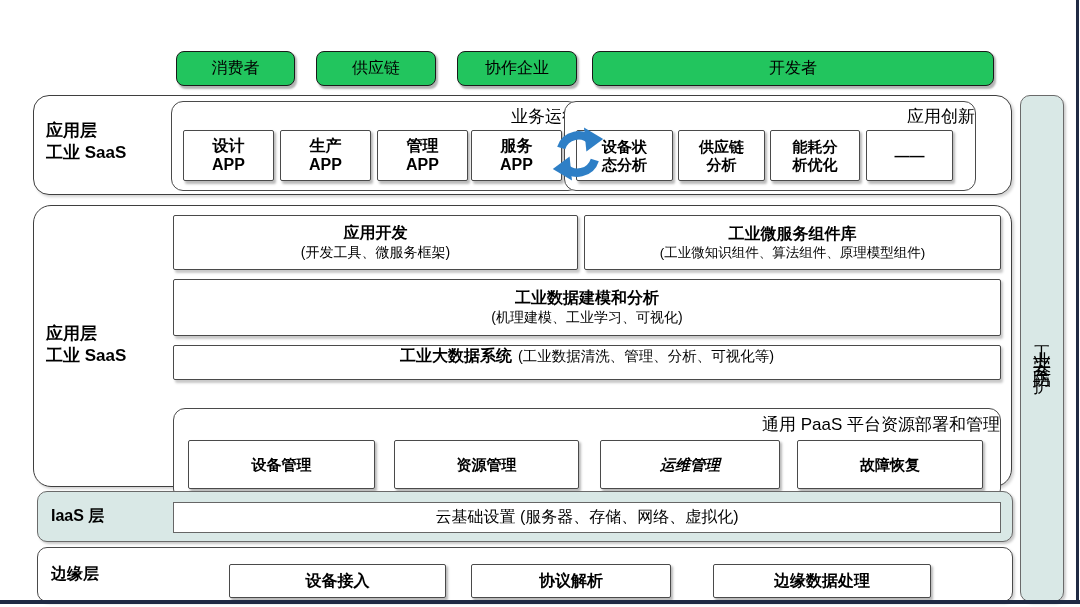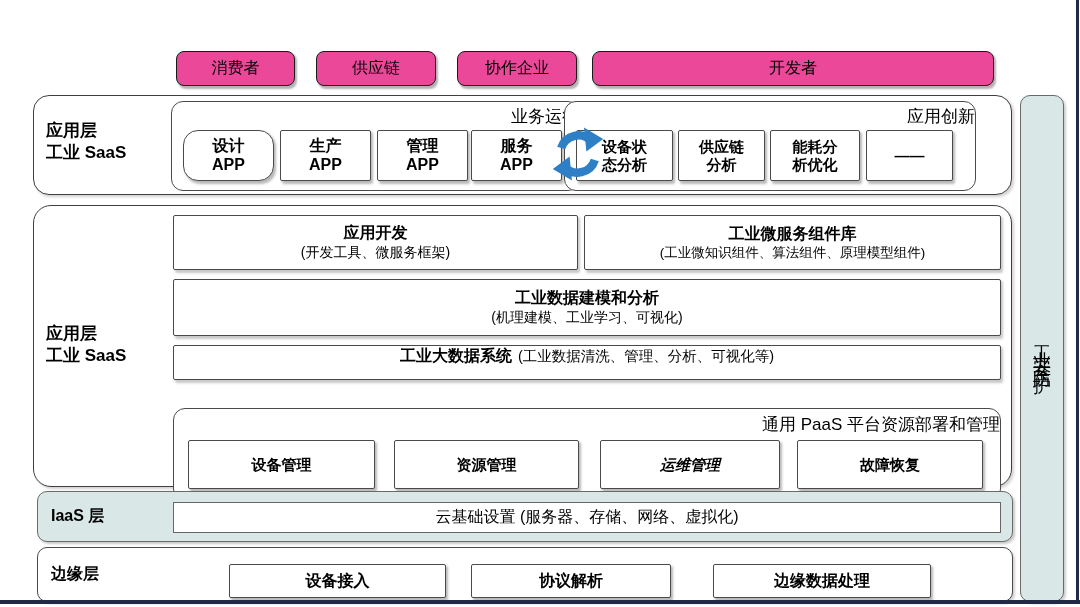--- a/index.html
+++ b/index.html
@@ -13,21 +13,21 @@
     position:absolute; left:30px; top:3px; width:1022px; height:33px;
     background:linear-gradient(90deg,
       var(--banner-gradient-start,#3C7EC6) 0%,
       var(--banner-gradient-mid,#8F6CB3) 52%,
       var(--banner-gradient-end,#EE72A9) 100%);
     display:flex; align-items:center; justify-content:center;
     color:#fff; font-size:20px; font-weight:bold; letter-spacing:2px;
   }
 
   .actor {
-    position:absolute; top:51px; height:33px; background:#ec4899;
+    position:absolute; top:51px; height:33px; background:#22c55e;
     border:1.7px solid #1a1a1a; border-radius:8px;
     display:flex; align-items:center; justify-content:center;
     font-size:16px; box-shadow:2px 2.5px 2px rgba(0,0,0,0.30);
   }
 
   .section {
     position:absolute; background:#fff; border:1.5px solid #3f3f3f;
     border-radius:16px; box-shadow:2px 2px 3px rgba(0,0,0,0.18);
   }
   .group {
@@ -121,21 +121,21 @@
   </div>
 
   <div class="section" style="left:33px; top:95px; width:977px; height:98px;">
     <div class="layer-label" style="left:12px; top:24px;">
       <div>应用层</div>
       <div>工业 SaaS</div>
     </div>
 
     <div class="group" style="left:137px; top:5px; width:407px; height:88px;">
       <div class="group-title">业务运行</div>
-      <div class="cell app" style="left:11px; top:28px; width:89px; height:49px;border-radius:15px;">
+      <div class="cell app" style="left:11px; top:28px; width:89px; height:49px;">
         <span>设计</span>
         <span>APP</span>
       </div>
       <div class="cell app" style="left:108px; top:28px; width:89px; height:49px;">
         <span>生产</span>
         <span>APP</span>
       </div>
       <div class="cell app" style="left:205px; top:28px; width:89px; height:49px;">
         <span>管理</span>
         <span>APP</span>

